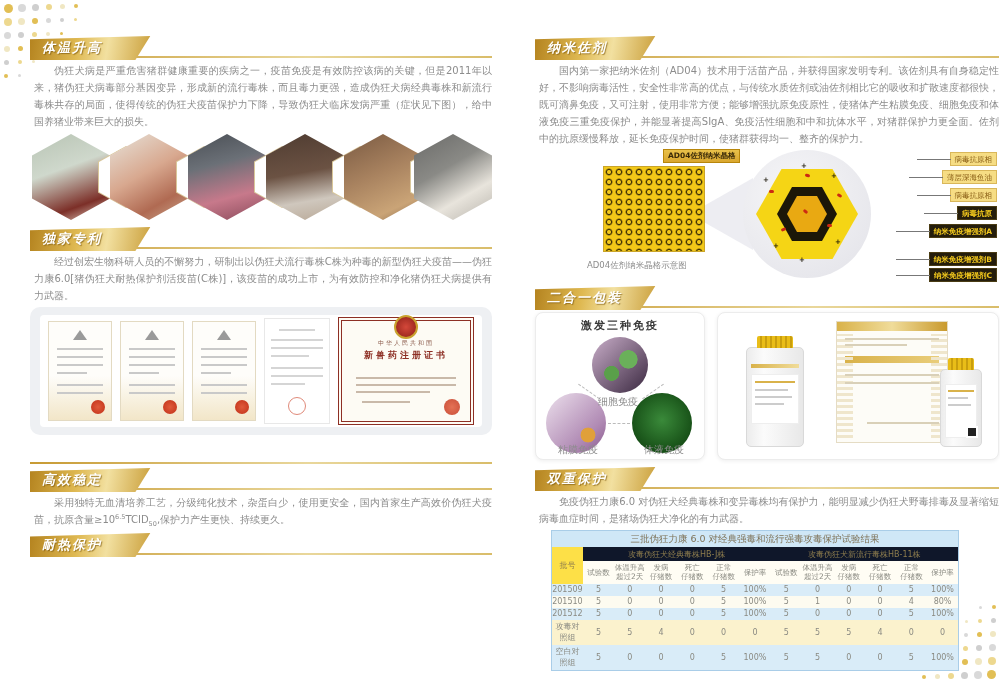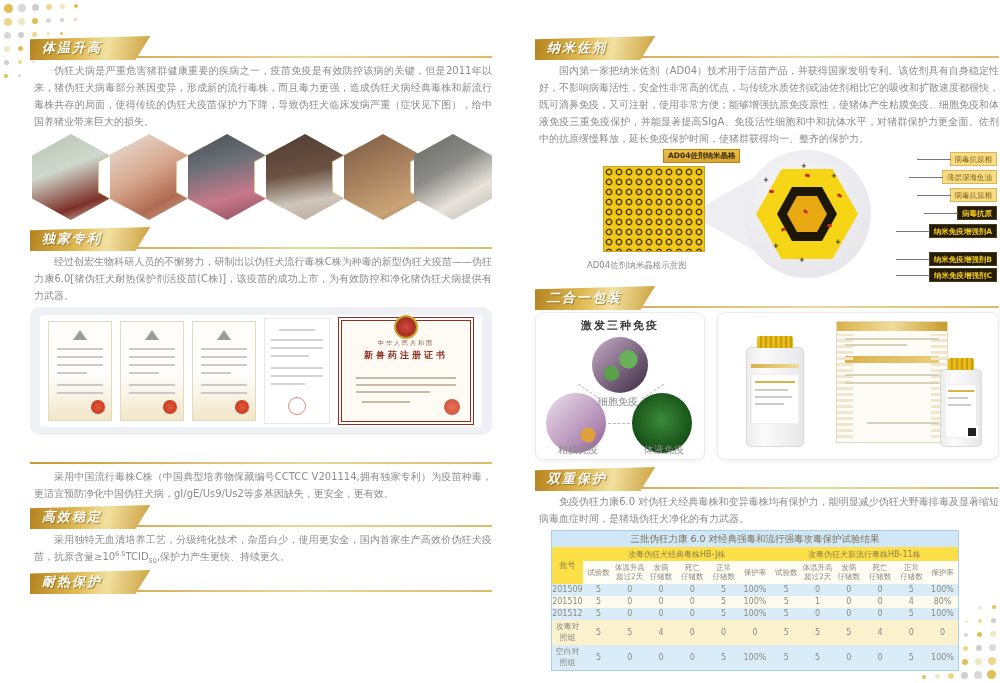--- a/index.html
+++ b/index.html
@@ -131,21 +131,21 @@
   .goldline{position:absolute;left:4px;right:4px;height:4px;
       background:linear-gradient(90deg,#d9b24a,#f0dc9a);}
   .qr{position:absolute;right:3px;bottom:8px;width:12px;height:12px;background:#222;
       box-shadow:inset 0 0 0 2px #fff;}
 
   
   table.prot{width:408px;margin-left:16px;border-collapse:collapse;table-layout:fixed;
       border:1px solid #a9cde8;font-size:8px;color:#8a8a82;}
   table.prot th,table.prot td{padding:1.5px 0;text-align:center;font-weight:normal;}
   th.ttl{background:#cfe7f7;color:#7e7257;font-size:9.5px;padding:3px 0;}
-  th.grp{background:#fde047;color:#8f7e4e;font-size:8px;}
+  th.grp{background:#0f172a;color:#8f7e4e;font-size:8px;}
   th.batch{background:#fde047;color:#8f7e4e;font-size:8px;width:13%;}
   tr.colrow th{background:#fffdf4;white-space:pre-line;font-size:7.5px;line-height:1.25;padding:2px 0;}
   tbody tr:nth-child(odd){background:#d9ecf8;}
   tbody tr:nth-child(even){background:#fdfbf0;}
   tbody tr:nth-child(4){background:#fbf2cd;}
 
   
   .dots{position:absolute;pointer-events:none;}
   #dots-tl{left:4px;top:4px;width:90px;height:90px;}
   #dots-br{right:4px;bottom:4px;width:100px;height:100px;}
@@ -300,21 +300,20 @@
         <span class="ln" style="top:70px;right:40px"></span>
           <span class="ln" style="top:80px;left:20px;right:60px"></span>
         <span class="seal"></span>
       </div>
     </div>
   </div>
 
   <div class="sec">
     <div class="uline"></div>
   </div>
-  <p class="para">采用中国流行毒株C株（中国典型培养物保藏编号CCTCC V201114,拥有独家专利）为疫苗种毒，更适宜预防净化中国伪狂犬病，gI/gE/Us9/Us2等多基因缺失，更安全，更有效。</p>
 
   <div class="sec">
     <div class="uline"></div>
     <div class="flag">高效稳定</div>
   </div>
   <p class="para"><span>采用独特无血清培养工艺，分级纯化技术，杂蛋白少，使用更安全，国内首家生产高效价伪狂犬疫苗，抗原含量≥10</span><sup>6.5</sup><span>TCID</span><sub>50</sub><span>,保护力产生更快、持续更久。</span></p>
 
   <div class="sec">
     <div class="uline"></div>
     <div class="flag">耐热保护</div>

